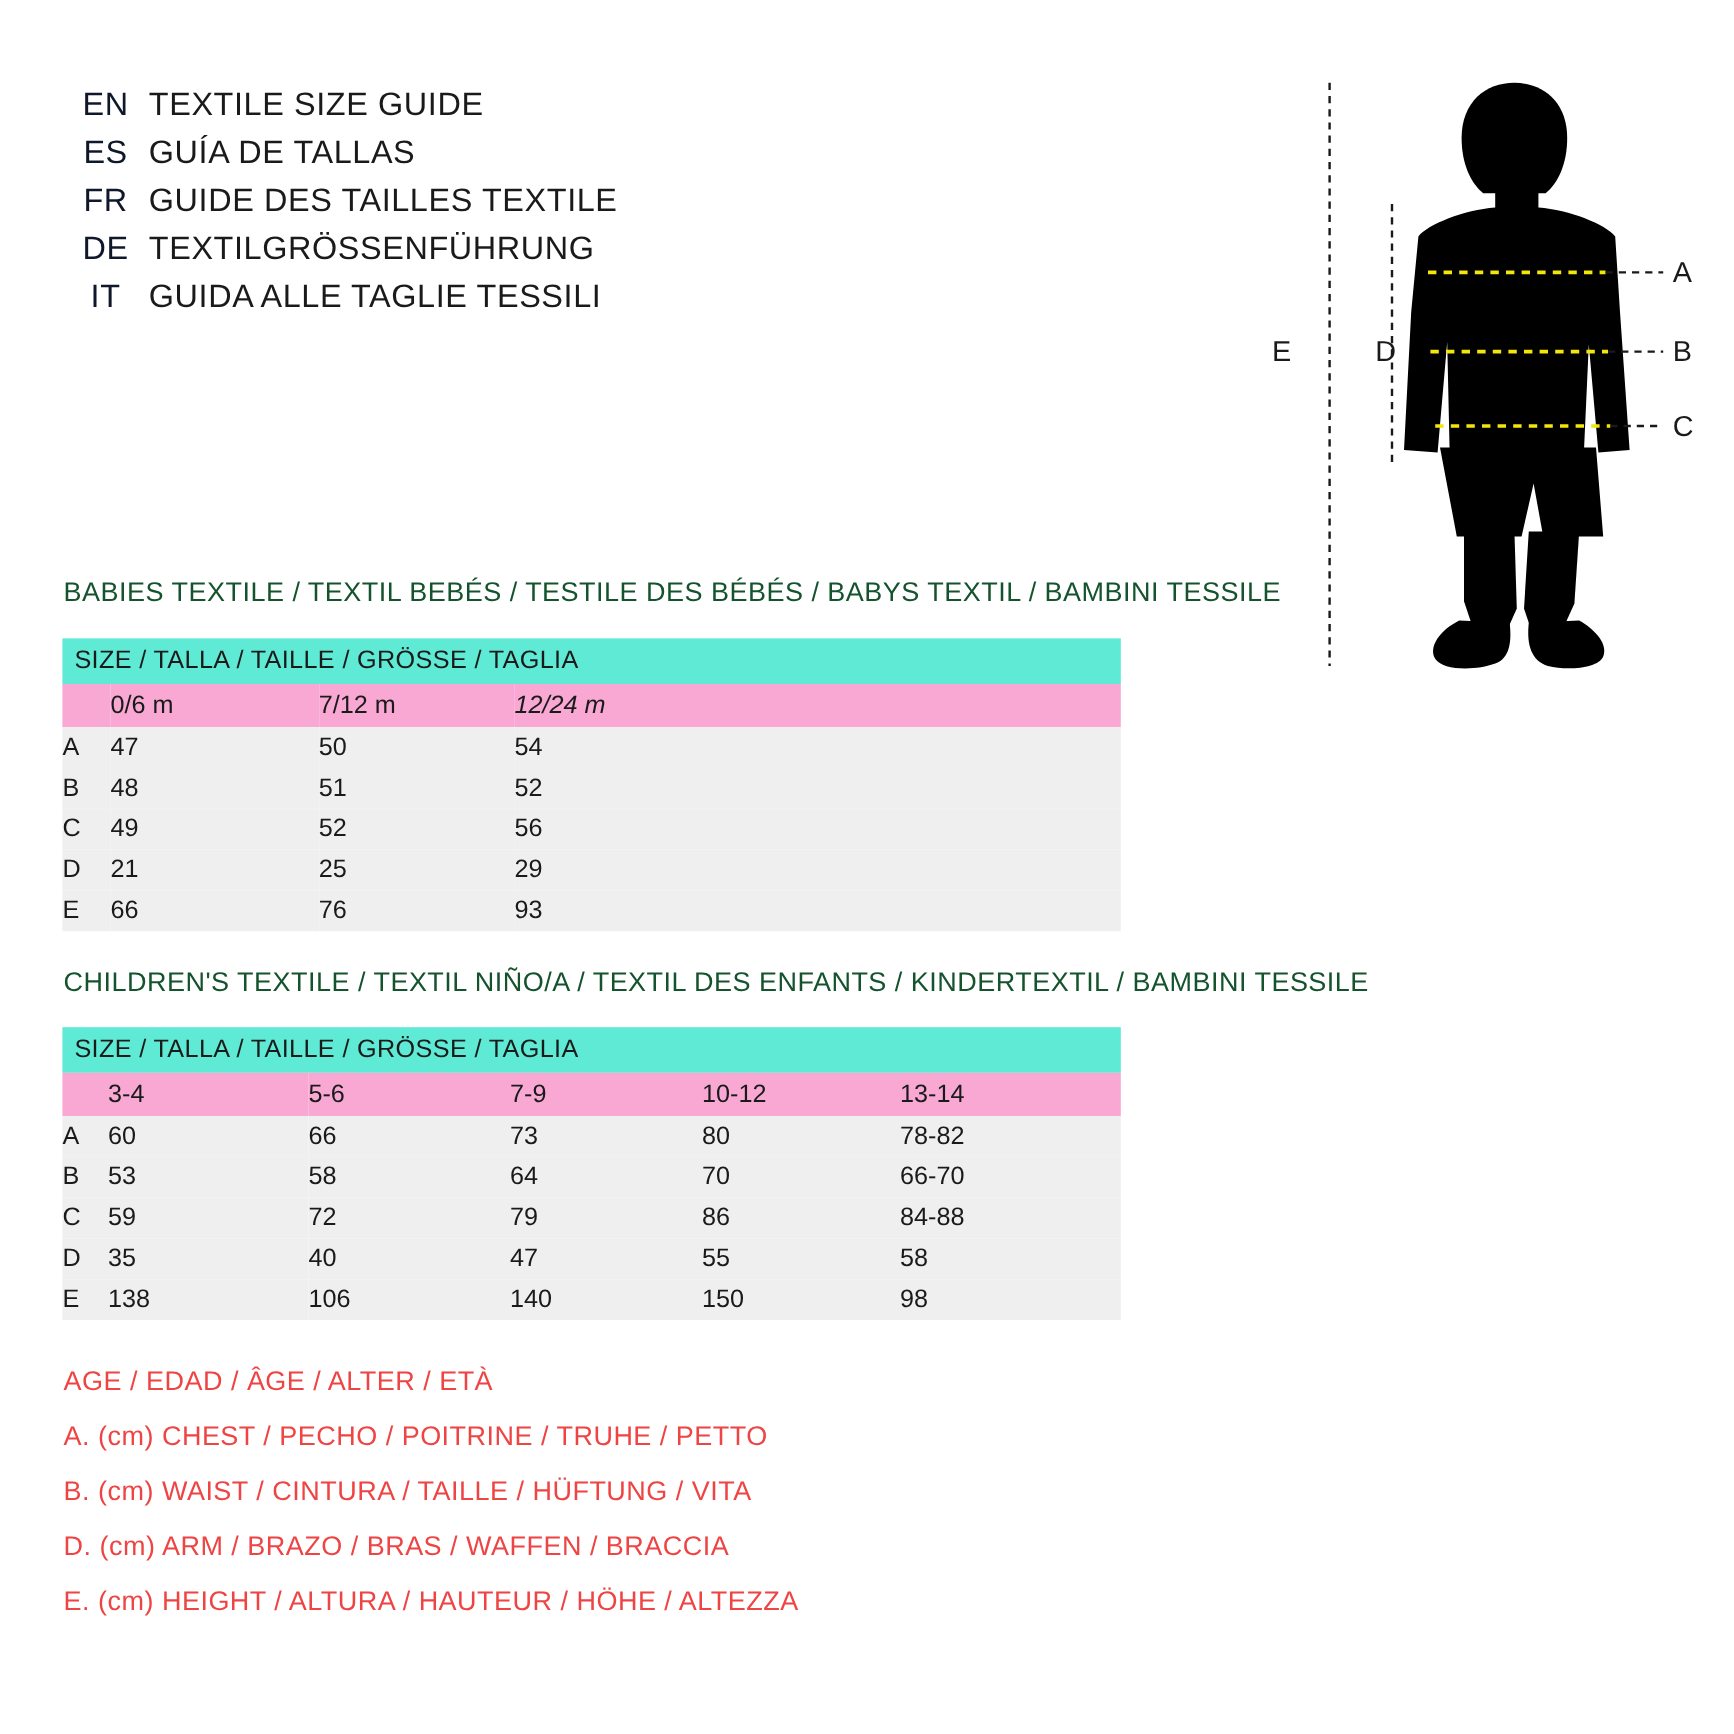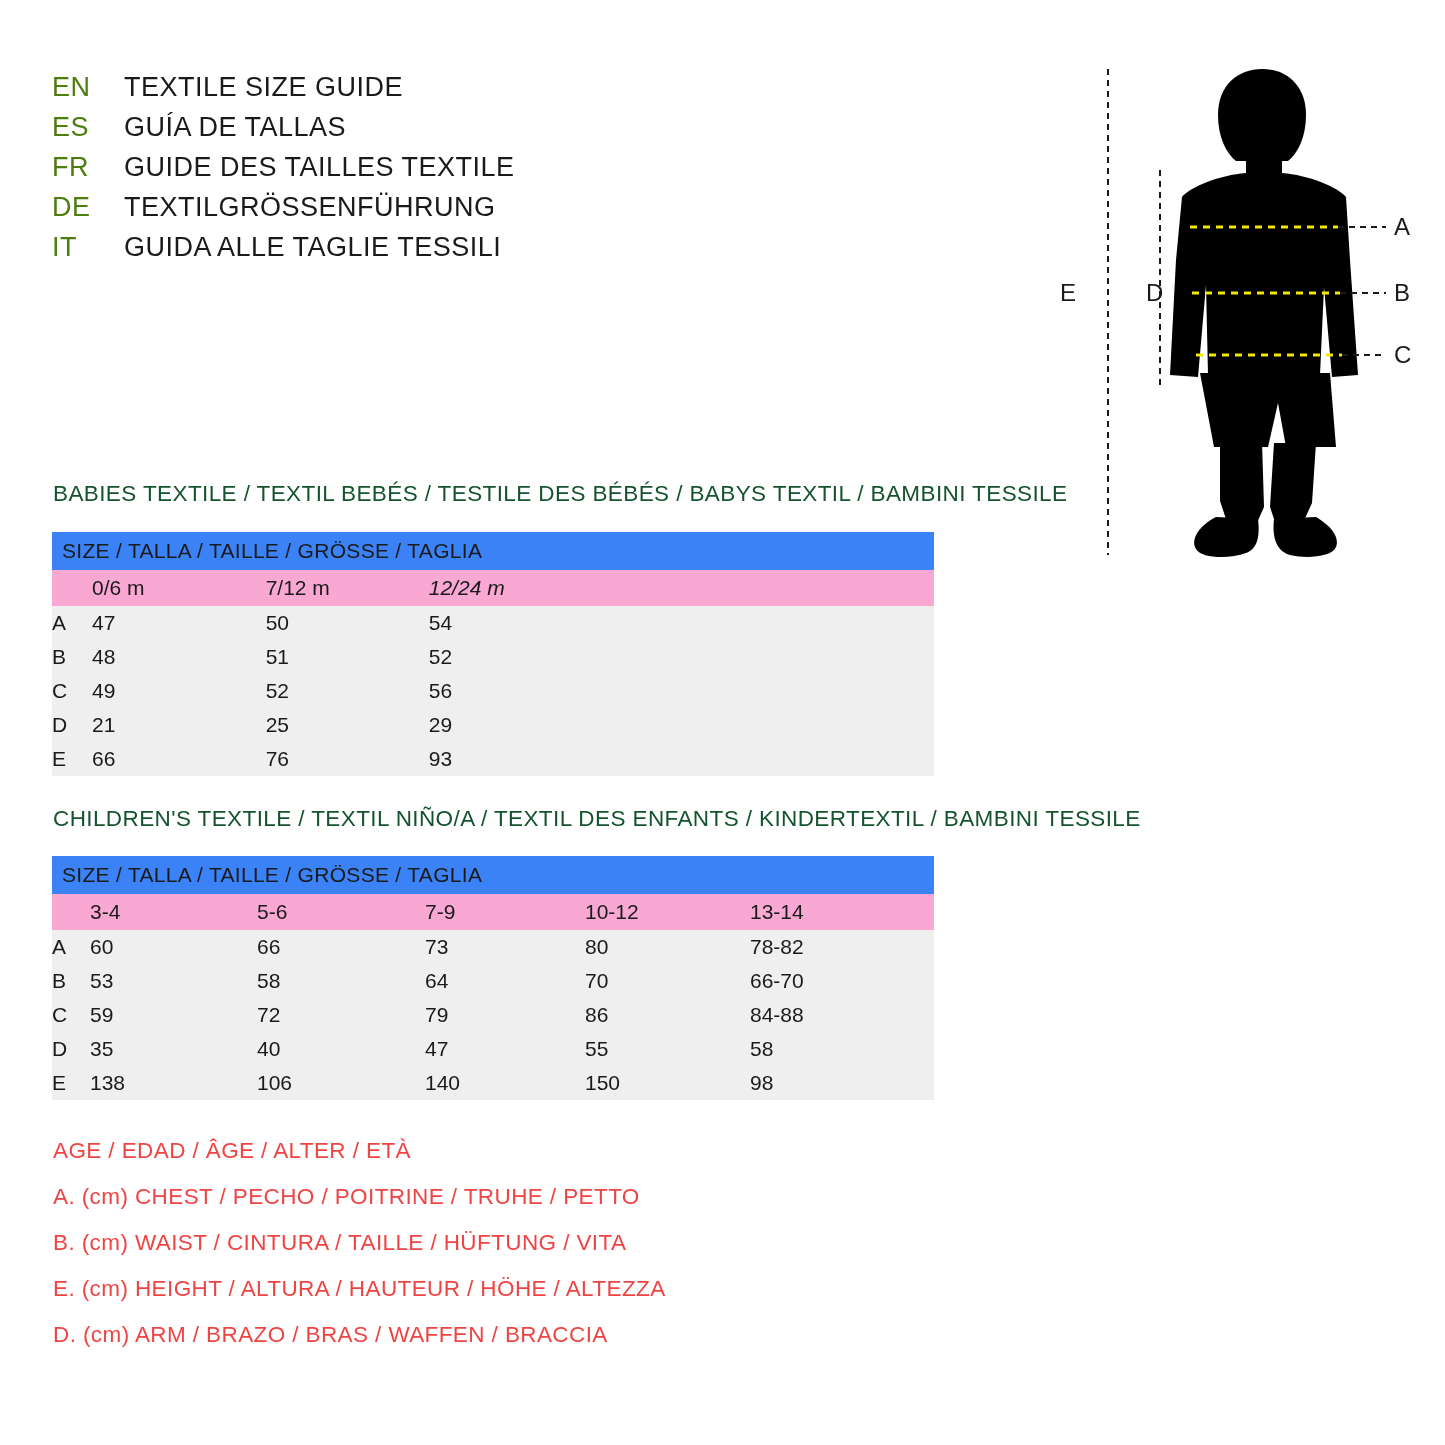--- a/index.html
+++ b/index.html
@@ -30,21 +30,22 @@
   }
   .lang-row {
     display: flex;
     align-items: baseline;
     margin-bottom: 9px;
   }
   .lang-code {
     width: 72px;
     font-size: 27px;
     letter-spacing: 0.5px;
-    color: #4d7c0f;
+    color: #0f172a;
+    text-align: center;
   }
   .lang-text {
     font-size: 27px;
     letter-spacing: 0.5px;
     color: #1a1a1a;
   }
 
   
   .figure {
     position: absolute;
@@ -69,21 +70,21 @@
   .sizetable {
     position: absolute;
     border-collapse: collapse;
     font-size: 21px;
     color: #1a1a1a;
   }
   #babies-table { left: 52px; top: 532px; width: 882px; }
   #children-table { left: 52px; top: 856px; width: 882px; }
 
   .sizetable tr.header-row td {
-    background: #3b82f6;
+    background: #5eead4;
     font-size: 21px;
     padding: 7px 0 7px 10px;
     letter-spacing: 0.3px;
   }
   .sizetable tr.cols-row td {
     background: #f9a8d4;
     padding: 6px 0 6px 0;
     font-size: 21px;
   }
   .sizetable tr.data-row td {
@@ -298,17 +299,17 @@
       <td class="val indent-2">150</td>
       <td class="val indent-2">98</td>
     </tr>
   </tbody>
     </table>
 
   <div class="legend">
     <div class="legend-line">AGE / EDAD / ÂGE / ALTER / ETÀ</div>
     <div class="legend-line">A. (cm) CHEST / PECHO / POITRINE / TRUHE / PETTO</div>
     <div class="legend-line">B. (cm) WAIST / CINTURA / TAILLE / HÜFTUNG / VITA</div>
+    <div class="legend-line">D. (cm) ARM / BRAZO / BRAS / WAFFEN / BRACCIA</div>
     <div class="legend-line">E. (cm) HEIGHT / ALTURA / HAUTEUR / HÖHE / ALTEZZA</div>
-    <div class="legend-line">D. (cm) ARM / BRAZO / BRAS / WAFFEN / BRACCIA</div>
   </div>
 
 </div>
 
 </body></html>

